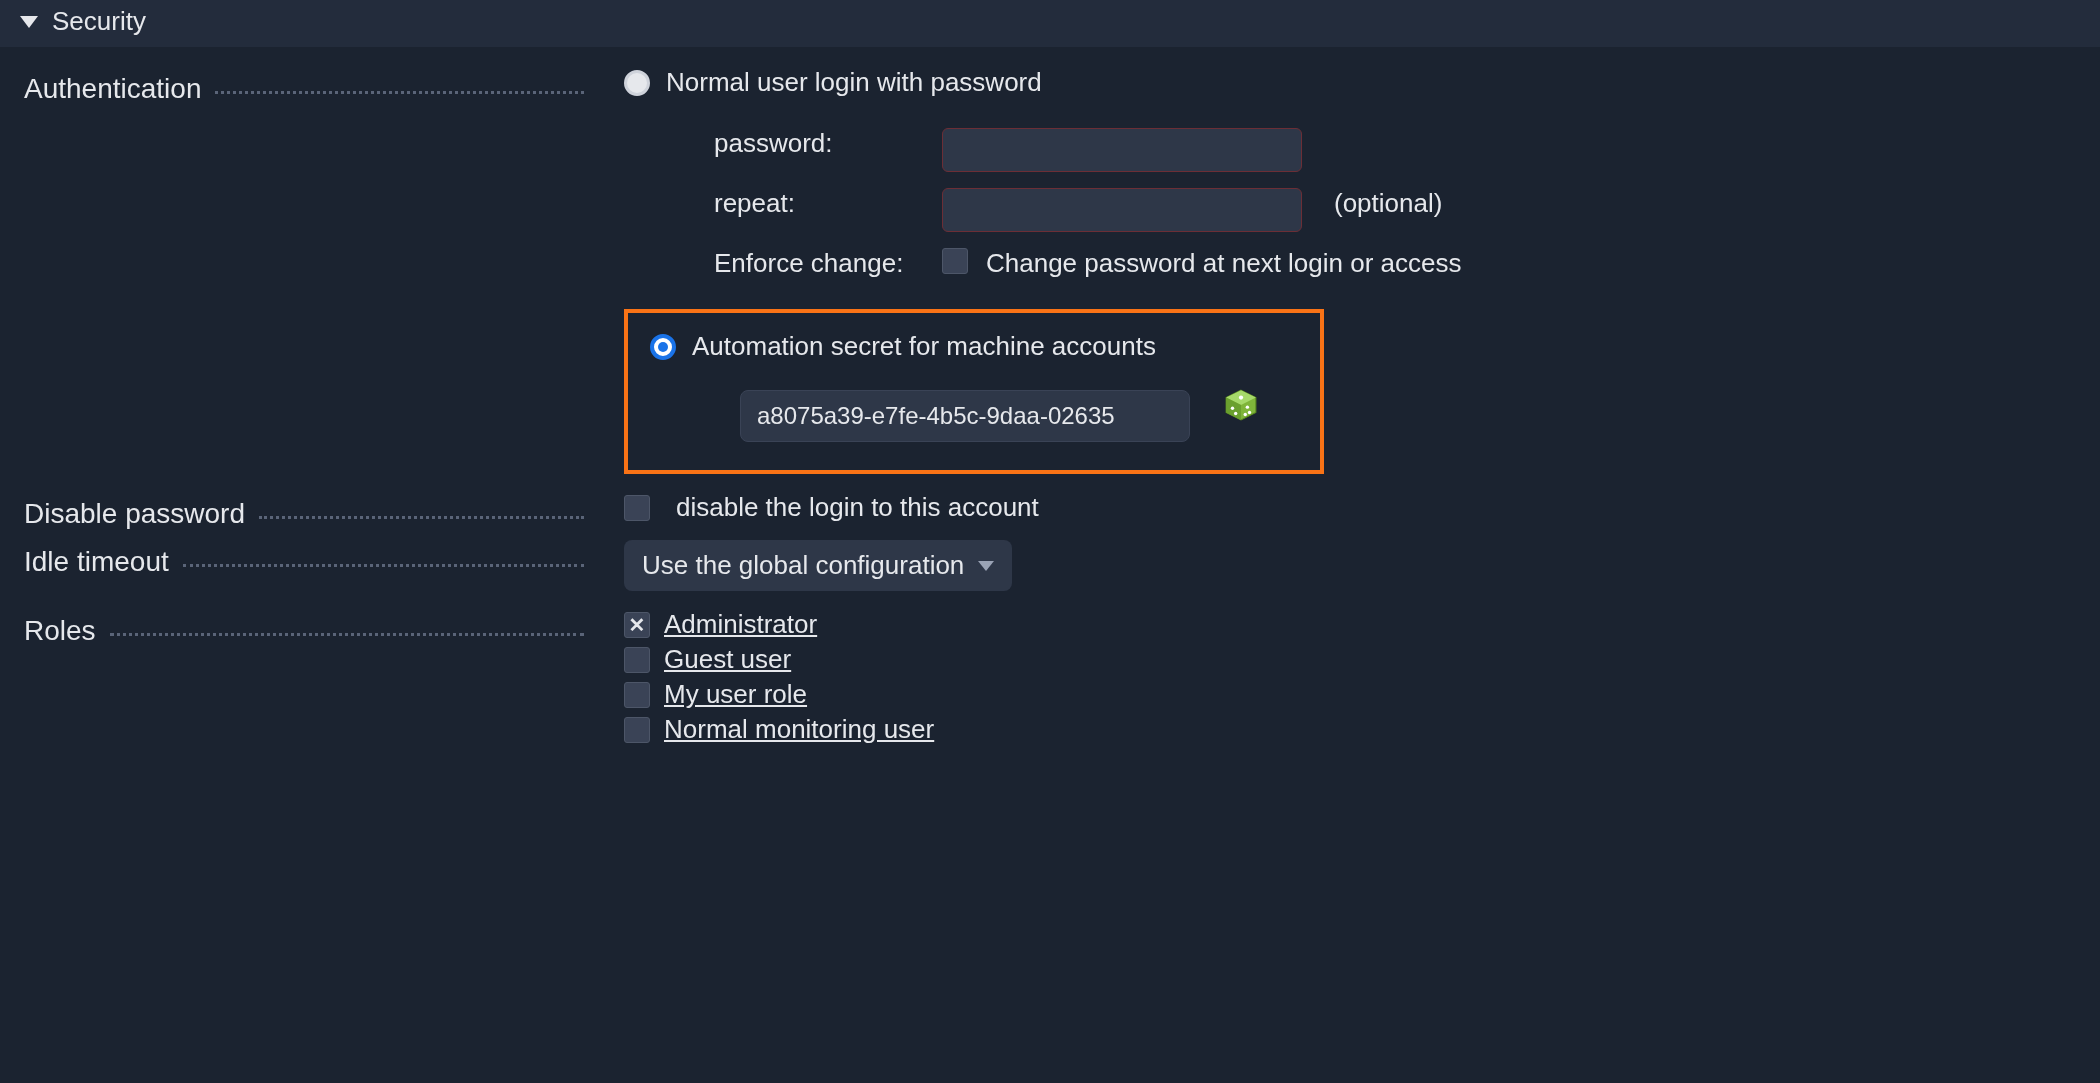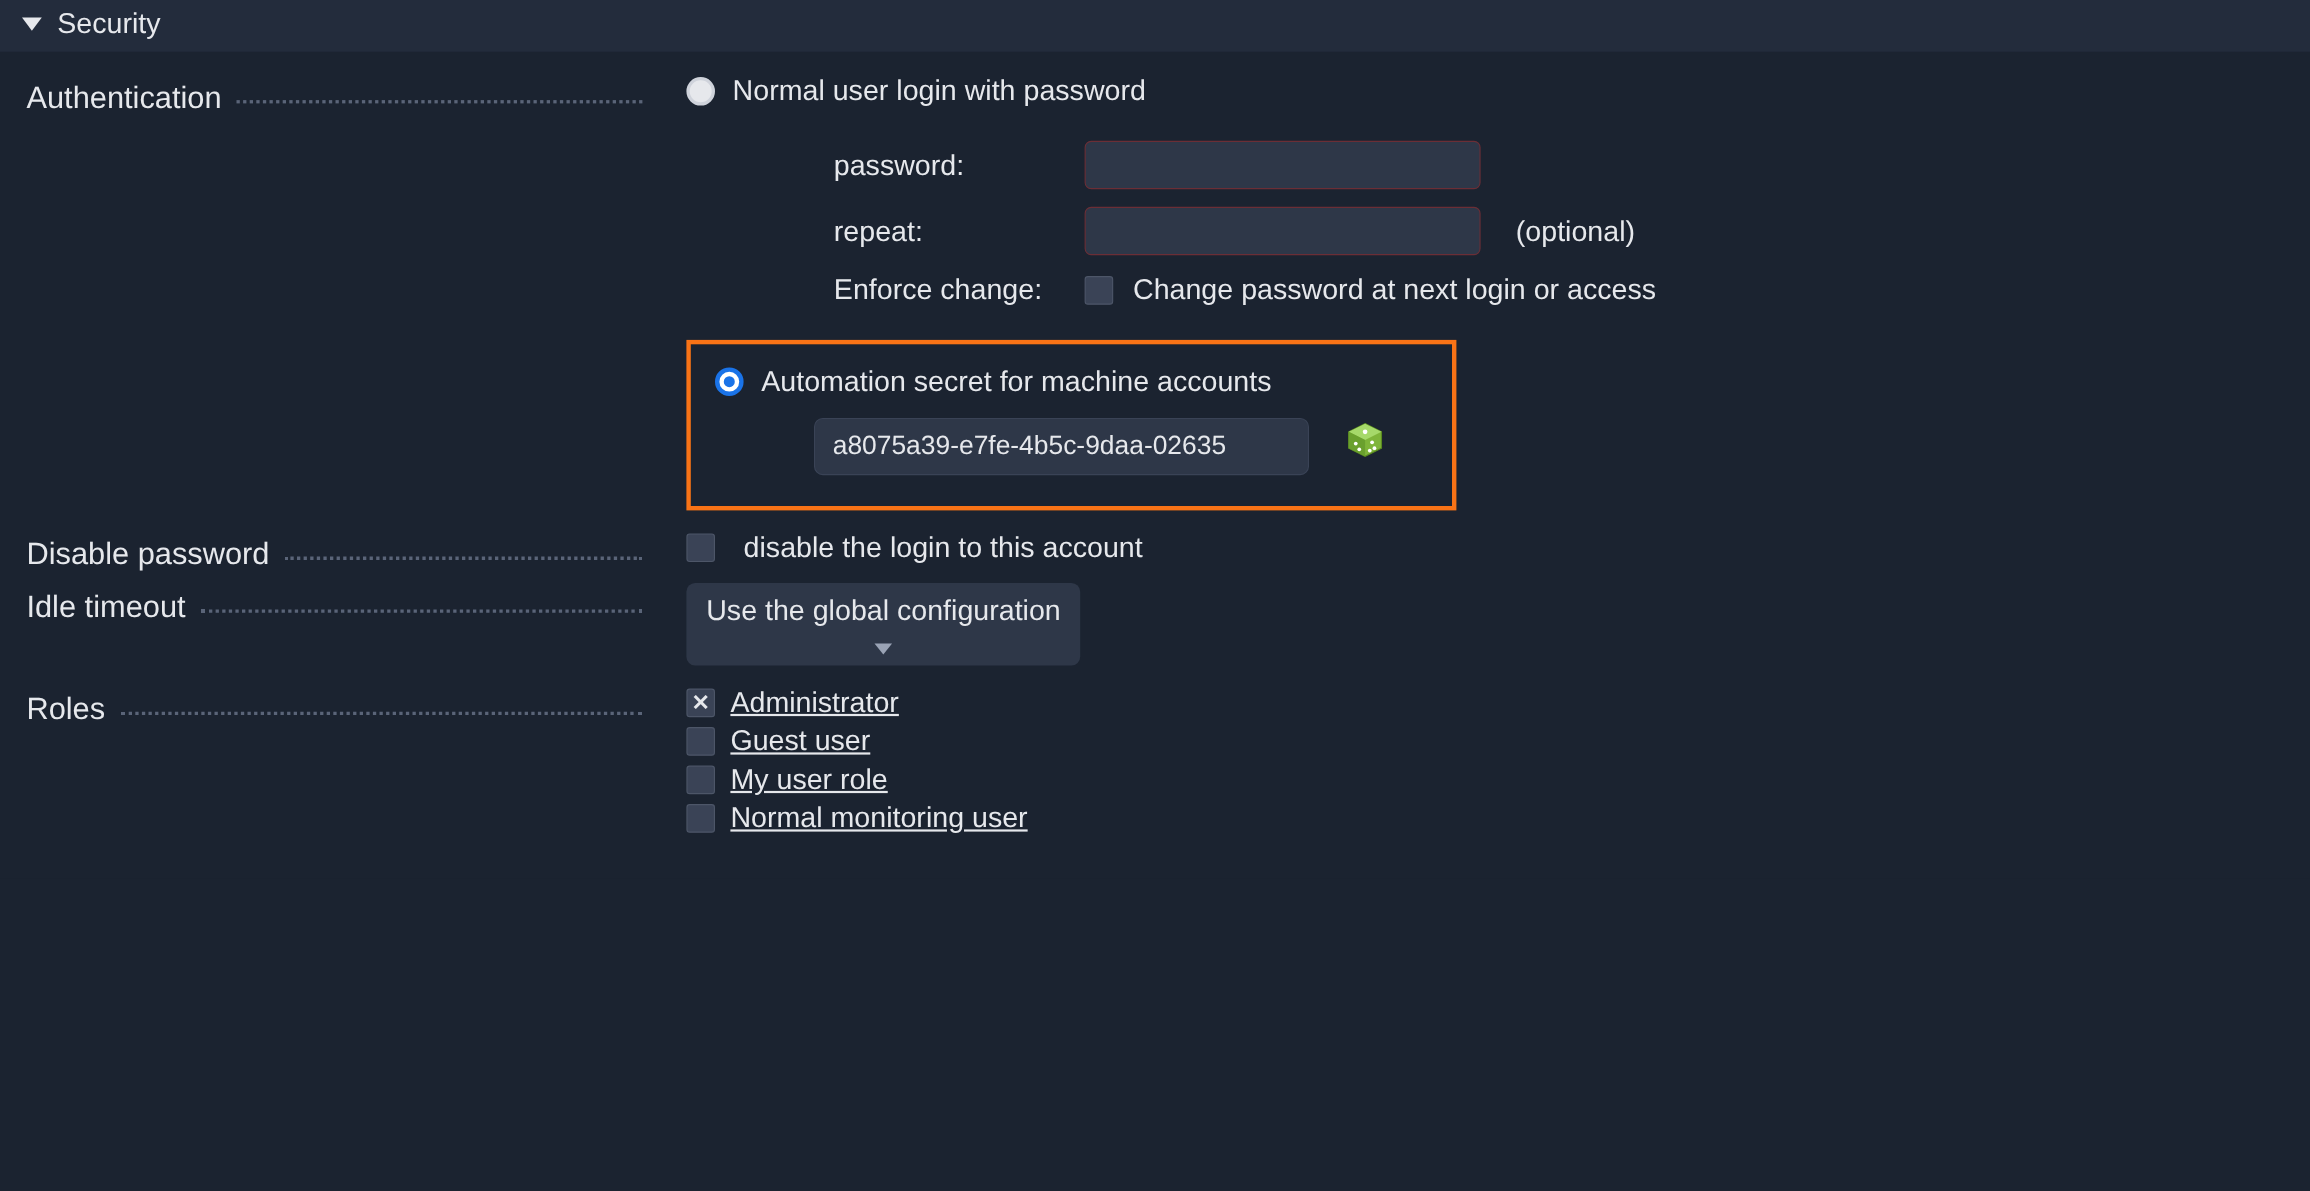--- a/index.html
+++ b/index.html
@@ -82,25 +82,24 @@
     width: 10px; height: 10px;
     background: #1a73e8;
     border-radius: 50%;
     transform: translate(-50%, -50%);
   }
   .sub-rows {
     margin: 30px 0 30px 90px;
   }
   .sub-row {
     display: flex;
-    align-items: center;
+    align-items: flex-start;
     gap: 18px;
     margin-bottom: 16px;
     font-size: 26px;
-    margin-left: 44px;
   }
   .sub-row .sublabel { width: 210px; }
   input[type=text].field, input[type=password].field {
     background: #2e3748;
     border: 1px solid #6b2e36;
     border-radius: 6px;
     height: 44px;
     width: 360px;
     color: #e6e8ec;
     font-size: 22px;
@@ -128,38 +127,37 @@
   .secret-field {
     background: #2e3748;
     border: 1px solid #3a4356;
     border-radius: 8px;
     height: 52px;
     width: 450px;
     color: #e6e8ec;
     font-size: 24px;
     padding: 0 16px;
     margin-left: 90px;
-    margin-top: 12px;
+    margin-top: 22px;
   }
   .secret-row { display:flex; align-items:center; gap: 34px; }
   .dice {
     width: 34px; height: 34px;
     position: relative;
     display: inline-block;
   }
   .dice svg { width: 34px; height: 34px; }
   .select {
     background: #2e3748;
     border-radius: 8px;
     padding: 10px 18px;
     display: inline-flex;
     align-items: center;
     gap: 14px;
     font-size: 26px;
-    flex-direction: column;
   }
   .select .tri-down {
     width: 0; height: 0;
     border-left: 8px solid transparent;
     border-right: 8px solid transparent;
     border-top: 10px solid #9aa3b5;
   }
   .roles {
     display: flex;
     flex-direction: column;

